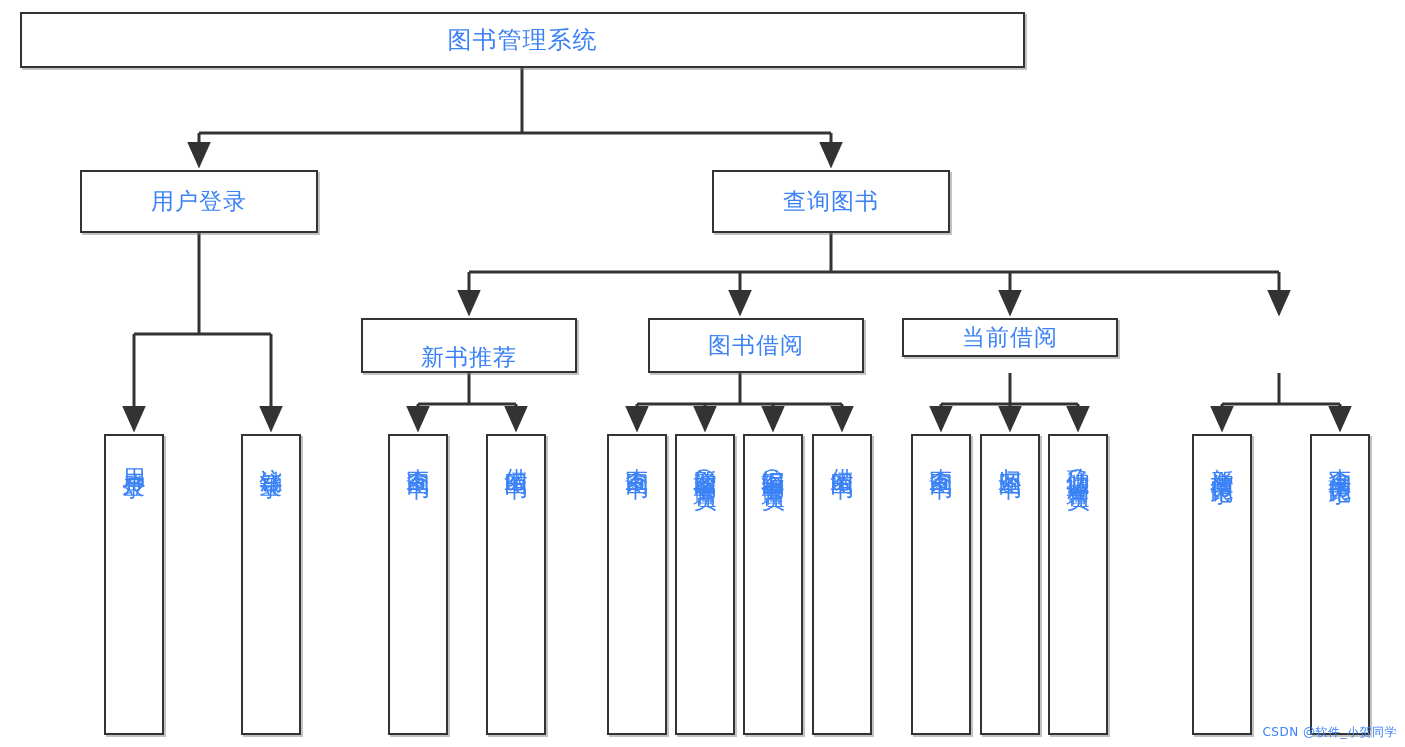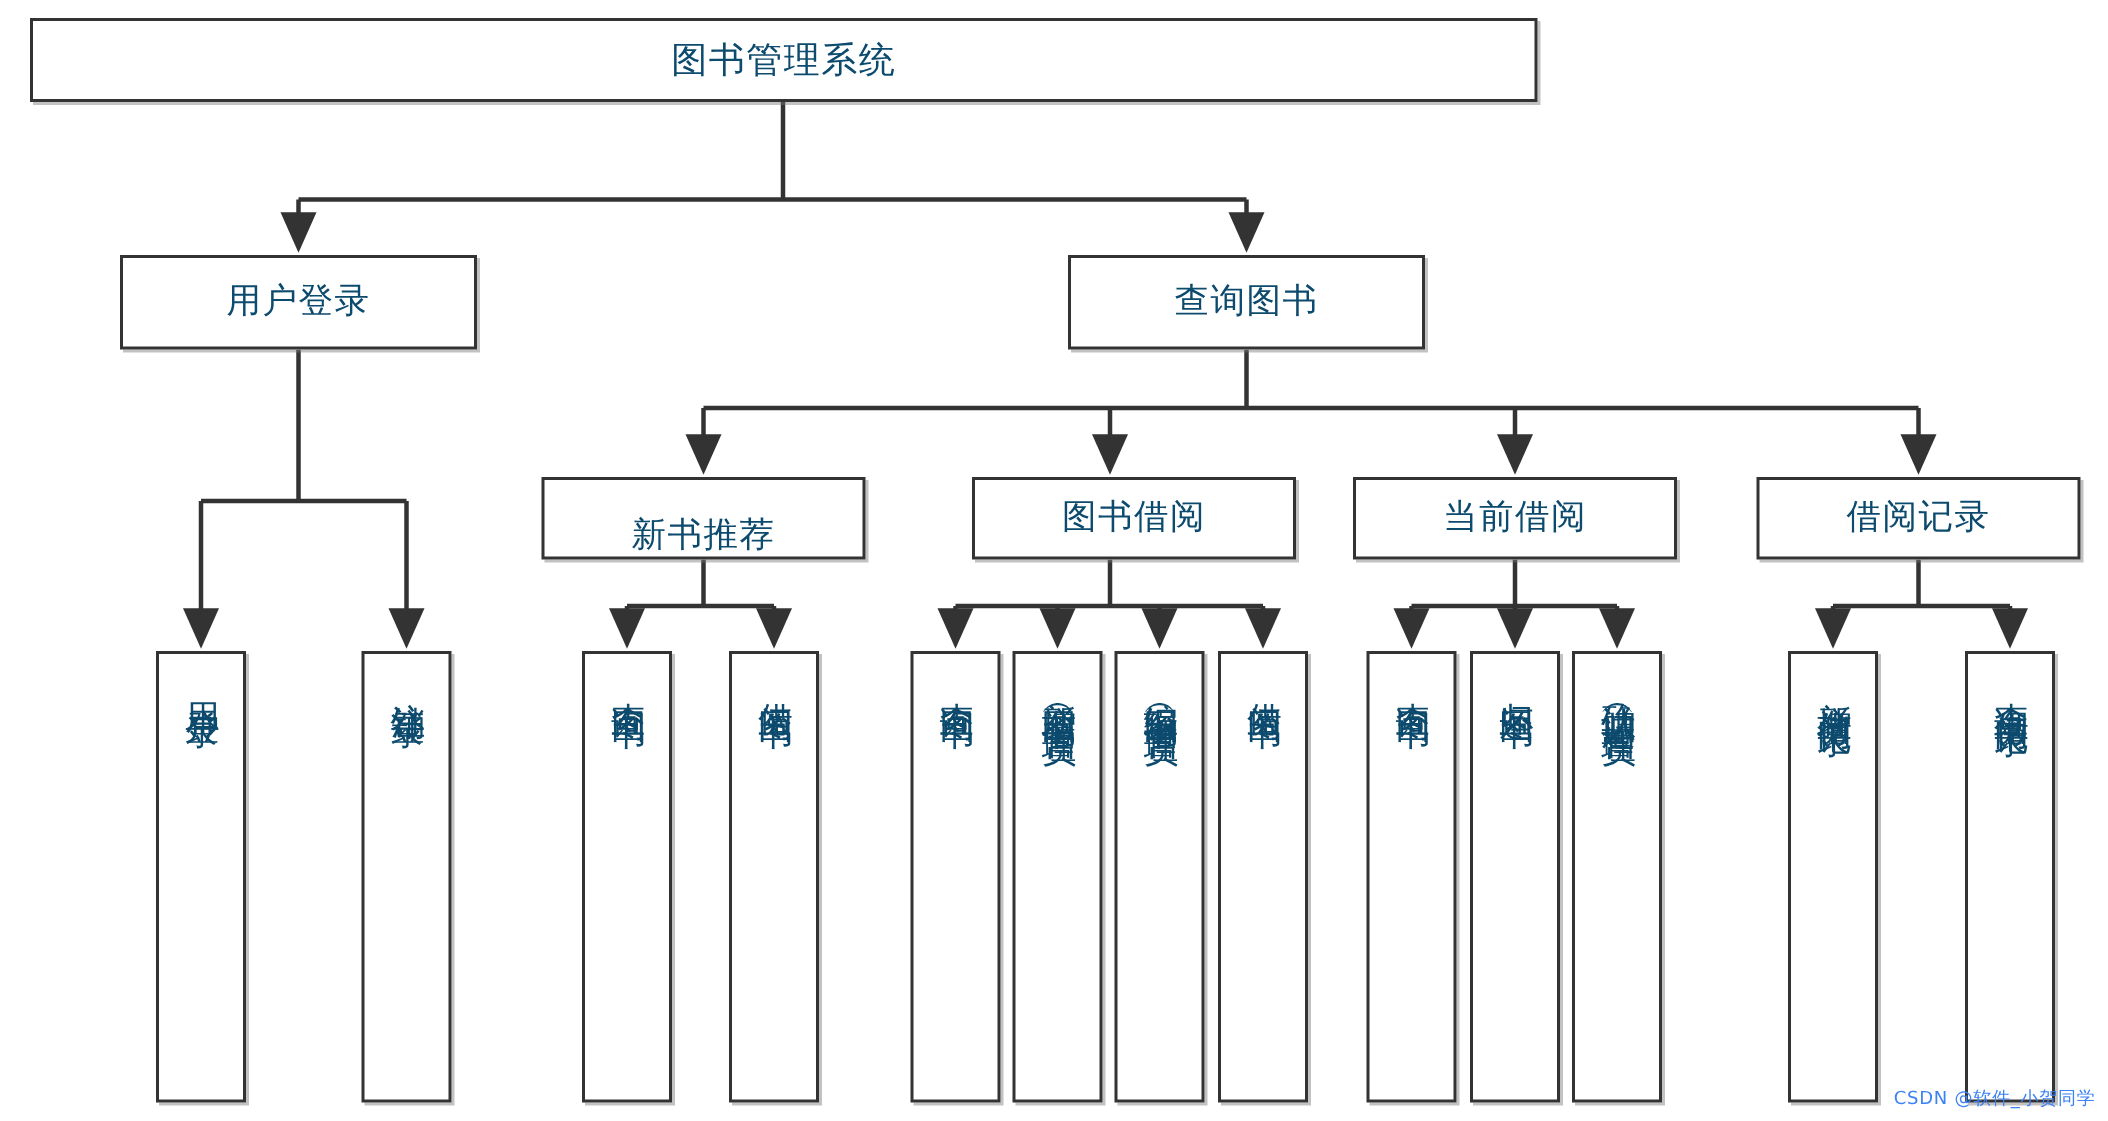--- a/index.html
+++ b/index.html
@@ -30,21 +30,21 @@
     position: absolute;
     box-sizing: border-box;
     border: 2px solid #333333;
     background: #ffffff;
     display: flex;
     align-items: center;
     justify-content: center;
     box-shadow: 2px 2px 0 rgba(120,120,120,0.45);
   }
   .node-label {
-    color: #0c4a6e;
+    color: #3b82f6;
     line-height: 1.18;
     text-align: center;
     white-space: nowrap;
   }
   
   .node.h .node-label {
     font-size: 23px;
     letter-spacing: 1px;
   }
   .node.root .node-label {
@@ -150,25 +150,22 @@
   <div class="node h" style="left:712px; top:170px; width:238px; height:63px;">
     <span class="node-label">查询图书</span>
   </div>
 
   <div class="node h" style="left:361px; top:318px; width:216px; height:55px;align-items:flex-end;">
     <span class="node-label">新书推荐</span>
   </div>
   <div class="node h" style="left:648px; top:318px; width:216px; height:55px;">
     <span class="node-label">图书借阅</span>
   </div>
-  <div class="node h" style="left:902px; top:318px; width:216px; height:55px;">
+  <div class="node h" style="left:902px; top:318px; width:216px; height:39px;">
     <span class="node-label">当前借阅</span>
-  </div>
-  <div class="node h" style="left:1171px; top:318px; width:216px; height:55px;">
-    <span class="node-label">借阅记录</span>
   </div>
 
   <div class="node v" style="left:104px; top:434px; width:60px; height:301px;">
     <span class="node-label">用户登录</span>
   </div>
   <div class="node v" style="left:241px; top:434px; width:60px; height:301px;">
     <span class="node-label">注销登录</span>
   </div>
 
   <div class="node v" style="left:388px; top:434px; width:60px; height:301px;">

